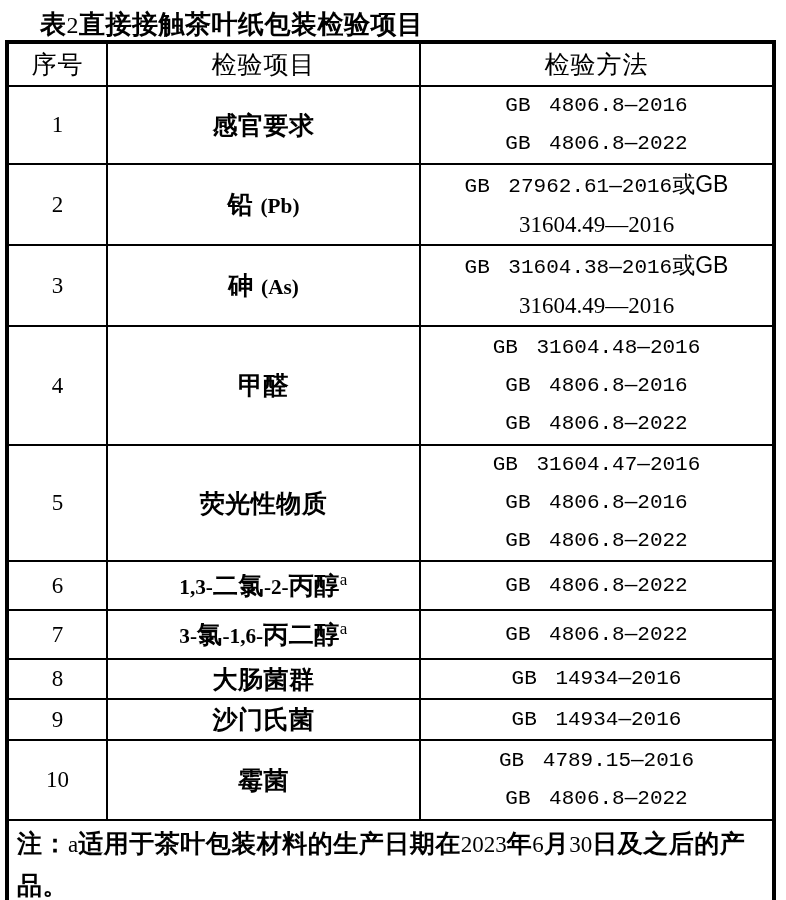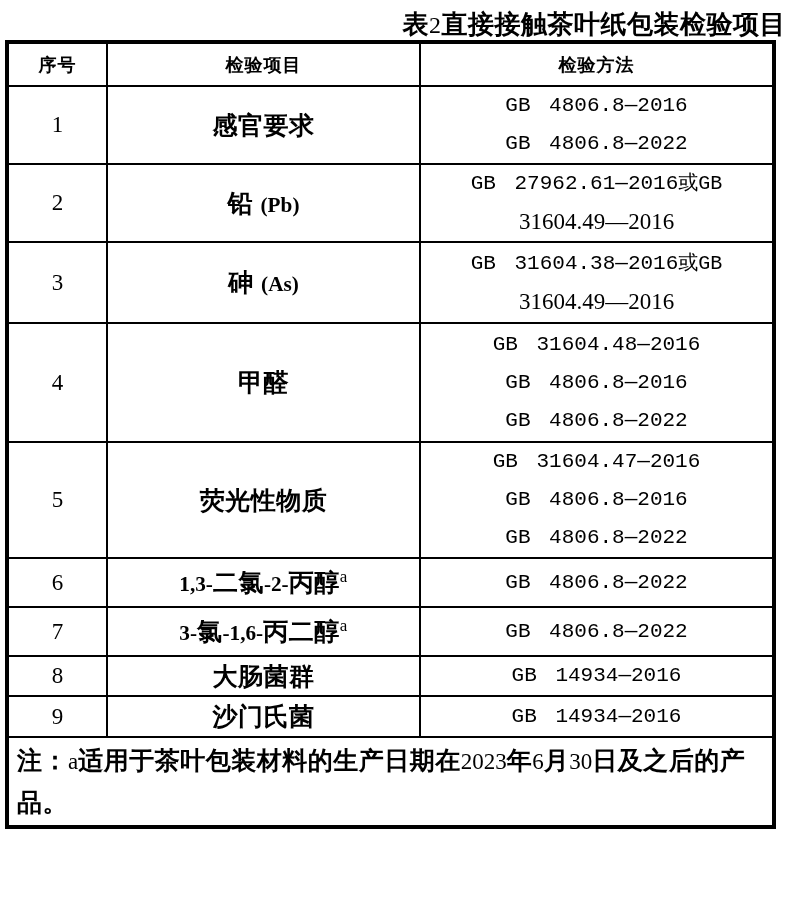--- a/index.html
+++ b/index.html
@@ -4,47 +4,48 @@
 <style>
   html,body{margin:0;padding:0;}
   body{
     width:786px;height:900px;background:#ffffff;color:#000000;
     font-family:"Liberation Sans",sans-serif;
     -webkit-font-smoothing:antialiased;
   }
   .page{position:relative;width:786px;height:900px;overflow:hidden;background:#fff;}
 
   .doc-title{
-    text-align:right;
+    text-align:left;
     padding-top:7px;
     height:33px;
     font-size:26px;
     font-weight:600;
     letter-spacing:0.5px;
     white-space:nowrap;
+    margin-left:40px;
   }
   .doc-title .lat{font-family:"Liberation Serif",serif;font-weight:400;font-size:0.92em;}
 
   table.insp{
     border-collapse:collapse;
     table-layout:fixed;
     margin-left:5px;
     width:767px;
     border:4px solid #000;
   }
   th,td{
     border:2px solid #000;
     text-align:center;
     vertical-align:middle;
     padding:0;
     overflow:hidden;
     font-weight:normal;
   }
   tr.header-row{height:44px;}
-  th{font-size:18px;font-weight:700;letter-spacing:1px;}
+  th{font-size:25px;font-weight:400;letter-spacing:1px;}
 
   
   .row-0{height:77px}.row-1{height:74px}.row-2{height:81px}
   .row-3{height:119px}.row-4{height:114px}.row-5{height:49px}
   .row-6{height:49px}.row-7{height:39px}.row-8{height:41px}
   .row-9{height:80px}
   tr.note-row{height:83px}
 
   td.cell-no{
     font-family:"Liberation Serif",serif;
@@ -77,22 +78,22 @@
     word-spacing:6px;
     white-space:nowrap;
   }
   .m-line.serif{
     font-family:"Liberation Serif",serif;
     font-size:23px;
     word-spacing:0;
     text-align:center;
   }
   .m-line .serif-part{
-    font-family:Liberation Mono, monospace;
-    font-size:20px;
+    font-family:Liberation Sans, sans-serif;
+    font-size:23px;
     word-spacing:0;
   }
 
   td.note-cell{
     text-align:left;
     vertical-align:middle;
     font-size:25px;
     font-weight:600;
     line-height:41px;
     padding:2px 10px 2px 8px;
@@ -189,20 +190,28 @@
             <div class="m-line">GB 14934—2016</div>
           </td>
         </tr>
         <tr class="row-8">
           <td class="cell-no">9</td>
           <td class="cell-item">沙门氏菌</td>
           <td class="cell-methods">
             <div class="m-line">GB 14934—2016</div>
           </td>
         </tr>
+        <tr class="row-9">
+          <td class="cell-no">10</td>
+          <td class="cell-item">霉菌</td>
+          <td class="cell-methods">
+            <div class="m-line">GB 4789.15—2016</div>
+            <div class="m-line">GB 4806.8—2022</div>
+          </td>
+        </tr>
       </tbody>
     <tfoot>
       <tr class="note-row">
         <td class="note-cell" colspan="3">注：<span class="lat">a</span>适用于茶叶包装材料的生产日期在<span class="lat">2023</span>年<span class="lat">6</span>月<span class="lat">30</span>日及之后的产品。</td>
       </tr>
     </tfoot>
   </table>
 
 </div>
 

